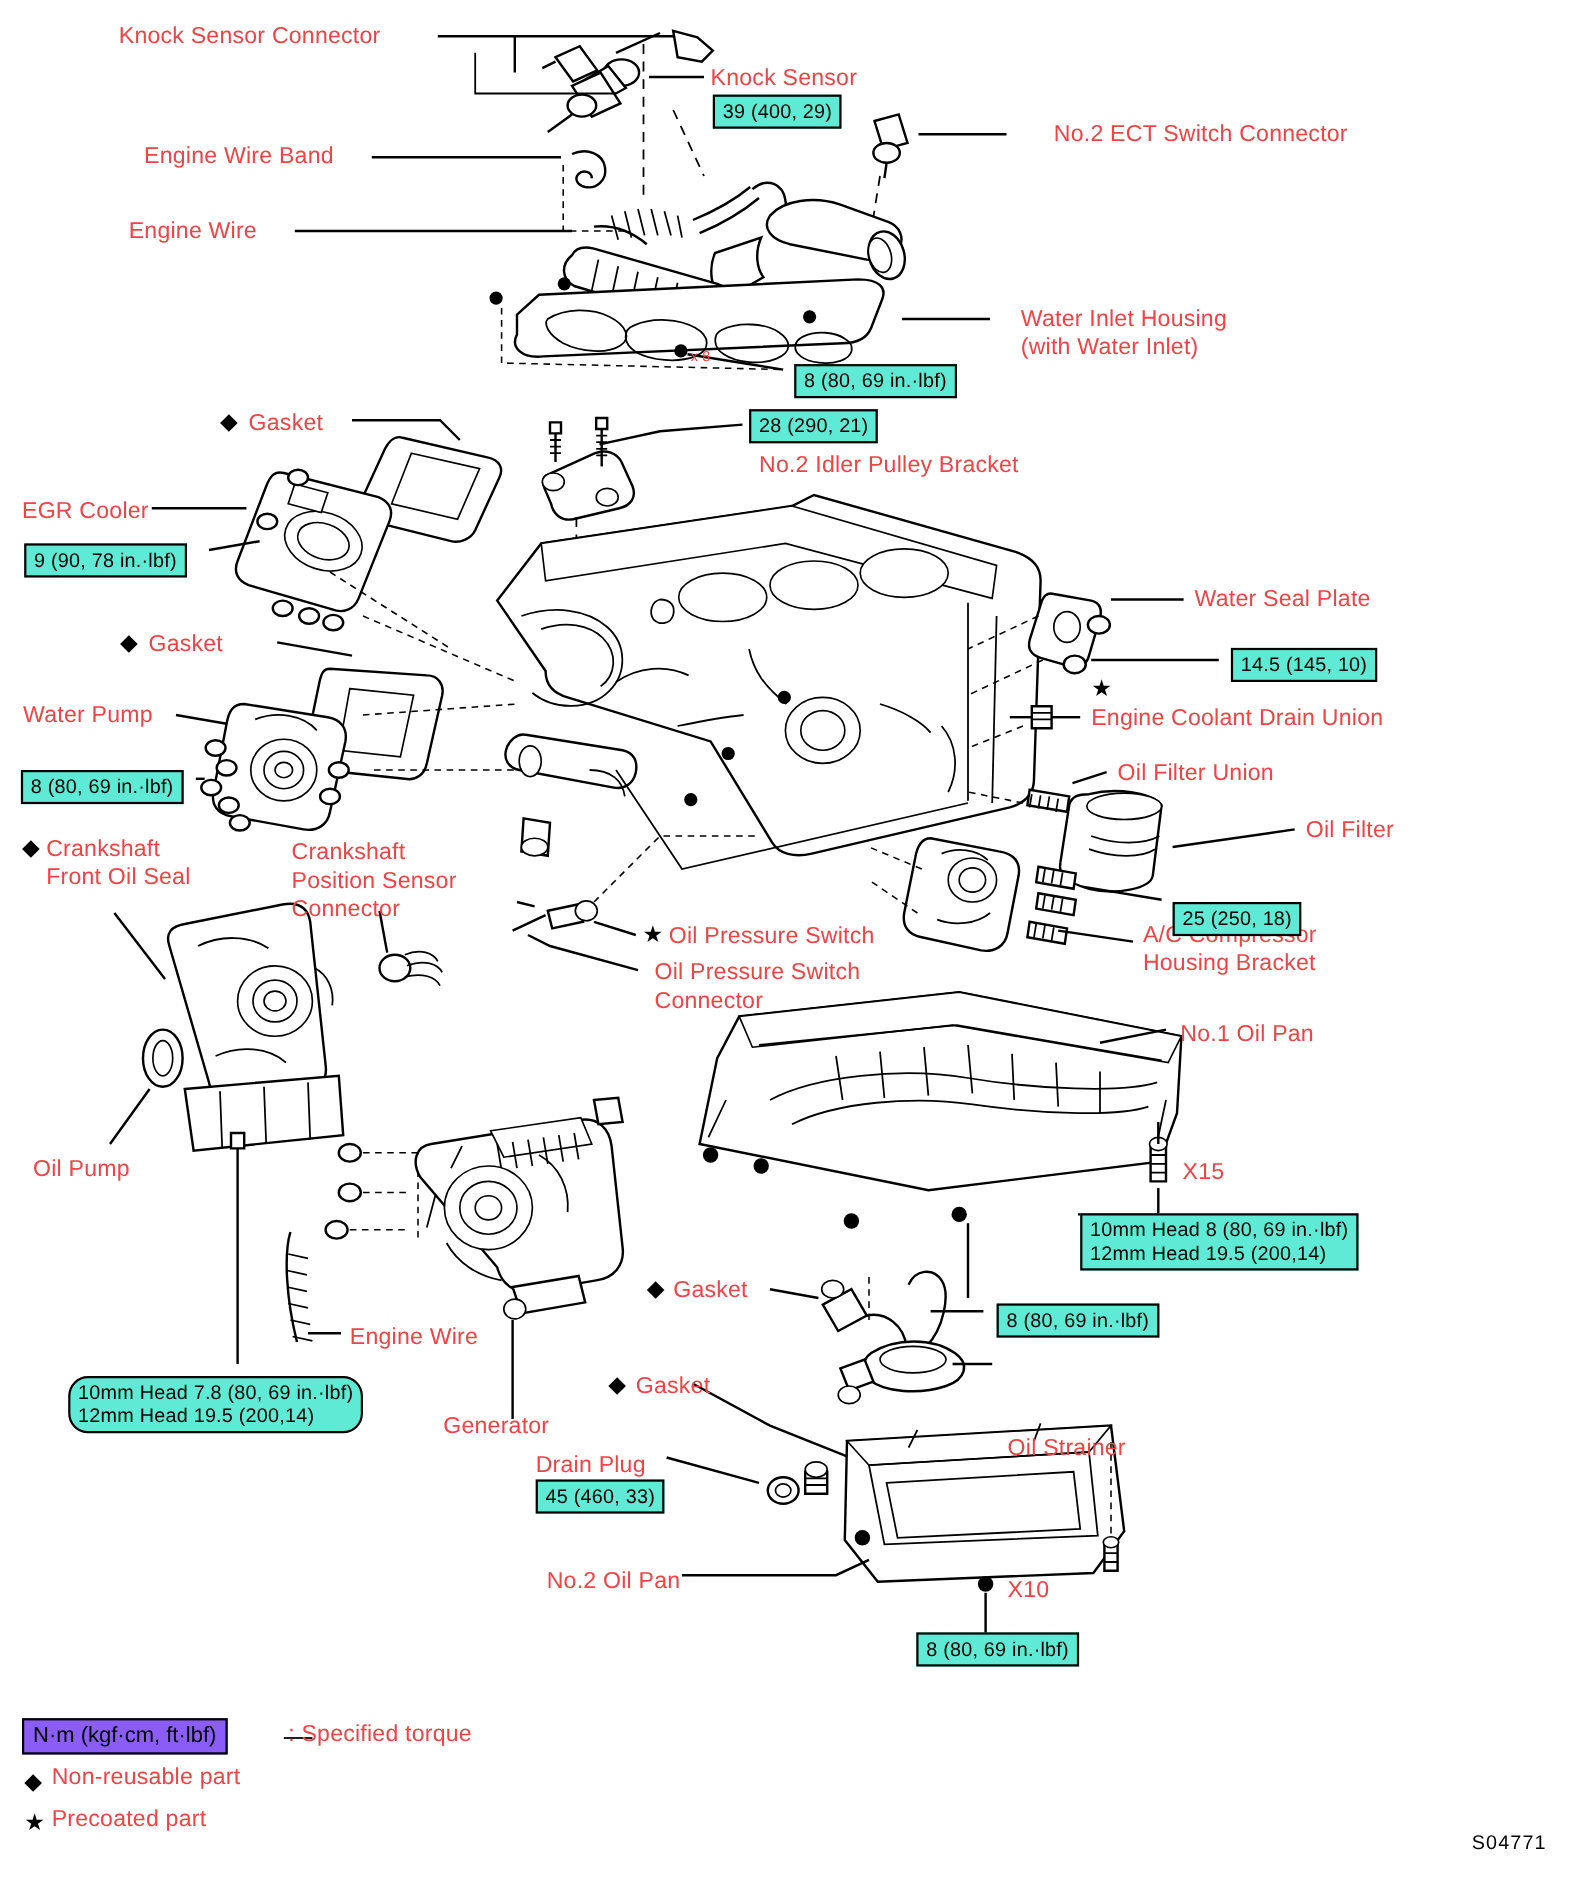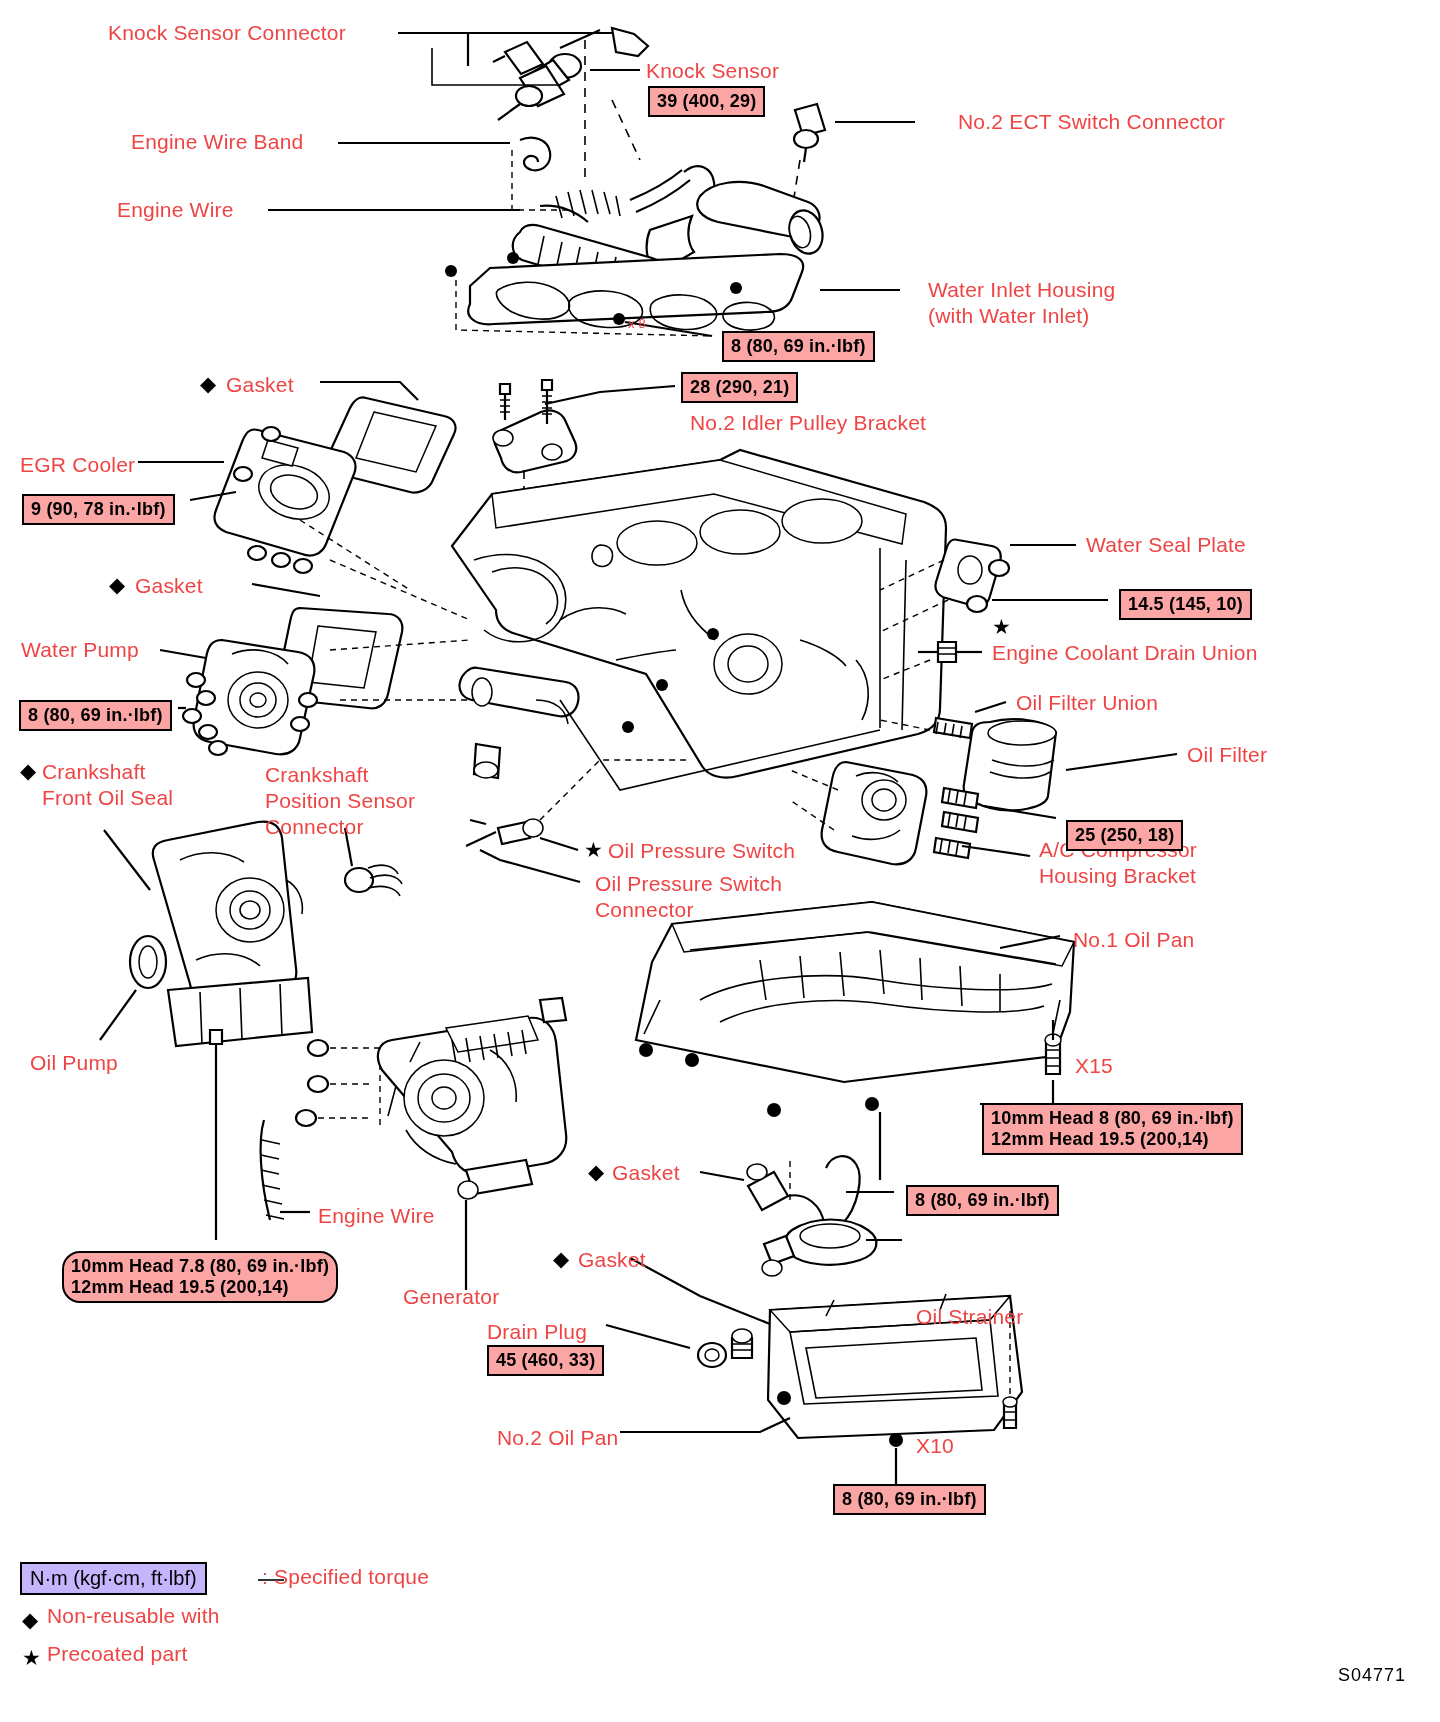--- a/index.html
+++ b/index.html
@@ -21,33 +21,33 @@
     font-size: 21px;
     line-height: 26px;
     color: #ef4444;
     white-space: pre;
     letter-spacing: 0.2px;
   }
   .torque {
     position: absolute;
     font-size: 18px;
     line-height: 21px;
-    font-weight: bold;
+    font-weight: normal;
     border: 2px solid #000;
-    background: #fca5a5;
+    background: #5eead4;
     padding: 3px 7px;
     white-space: pre;
     letter-spacing: 0.2px;
   }
   .legend-box {
     position: absolute;
     font-size: 20px;
     line-height: 23px;
     border: 2px solid #000;
-    background: #c4b5fd;
+    background: #8b5cf6;
     padding: 3px 8px;
     white-space: pre;
   }
   .marker {
     position: absolute;
     font-size: 21px;
     line-height: 21px;
   }
   .code {
     position: absolute;
@@ -484,19 +484,19 @@
 12mm Head 19.5 (200,14)</div>
   <div class="torque" style="left:906px; top:1185px;">8 (80, 69 in.·lbf)</div>
   <div class="torque" style="left:62px; top:1251px;border-radius:18px;">10mm Head 7.8 (80, 69 in.·lbf)
 12mm Head 19.5 (200,14)</div>
   <div class="torque" style="left:487px; top:1345px;">45 (460, 33)</div>
   <div class="torque" style="left:833px; top:1484px;">8 (80, 69 in.·lbf)</div>
 
   <div class="legend-box" style="left:20px; top:1562px;">N·m (kgf·cm, ft·lbf)</div>
   <div class="lbl" style="left:262px; top:1564px;">: Specified torque</div>
   <div class="marker" style="left:22px; top:1609px;">◆</div>
-  <div class="lbl" style="left:47px; top:1603px;">Non-reusable with</div>
+  <div class="lbl" style="left:47px; top:1603px;">Non-reusable part</div>
   <div class="marker" style="left:22px; top:1647px;">★</div>
   <div class="lbl" style="left:47px; top:1641px;">Precoated part</div>
 
   <div class="code" style="left:1338px; top:1665px;">S04771</div>
 
 </div>
 
 </body></html>

